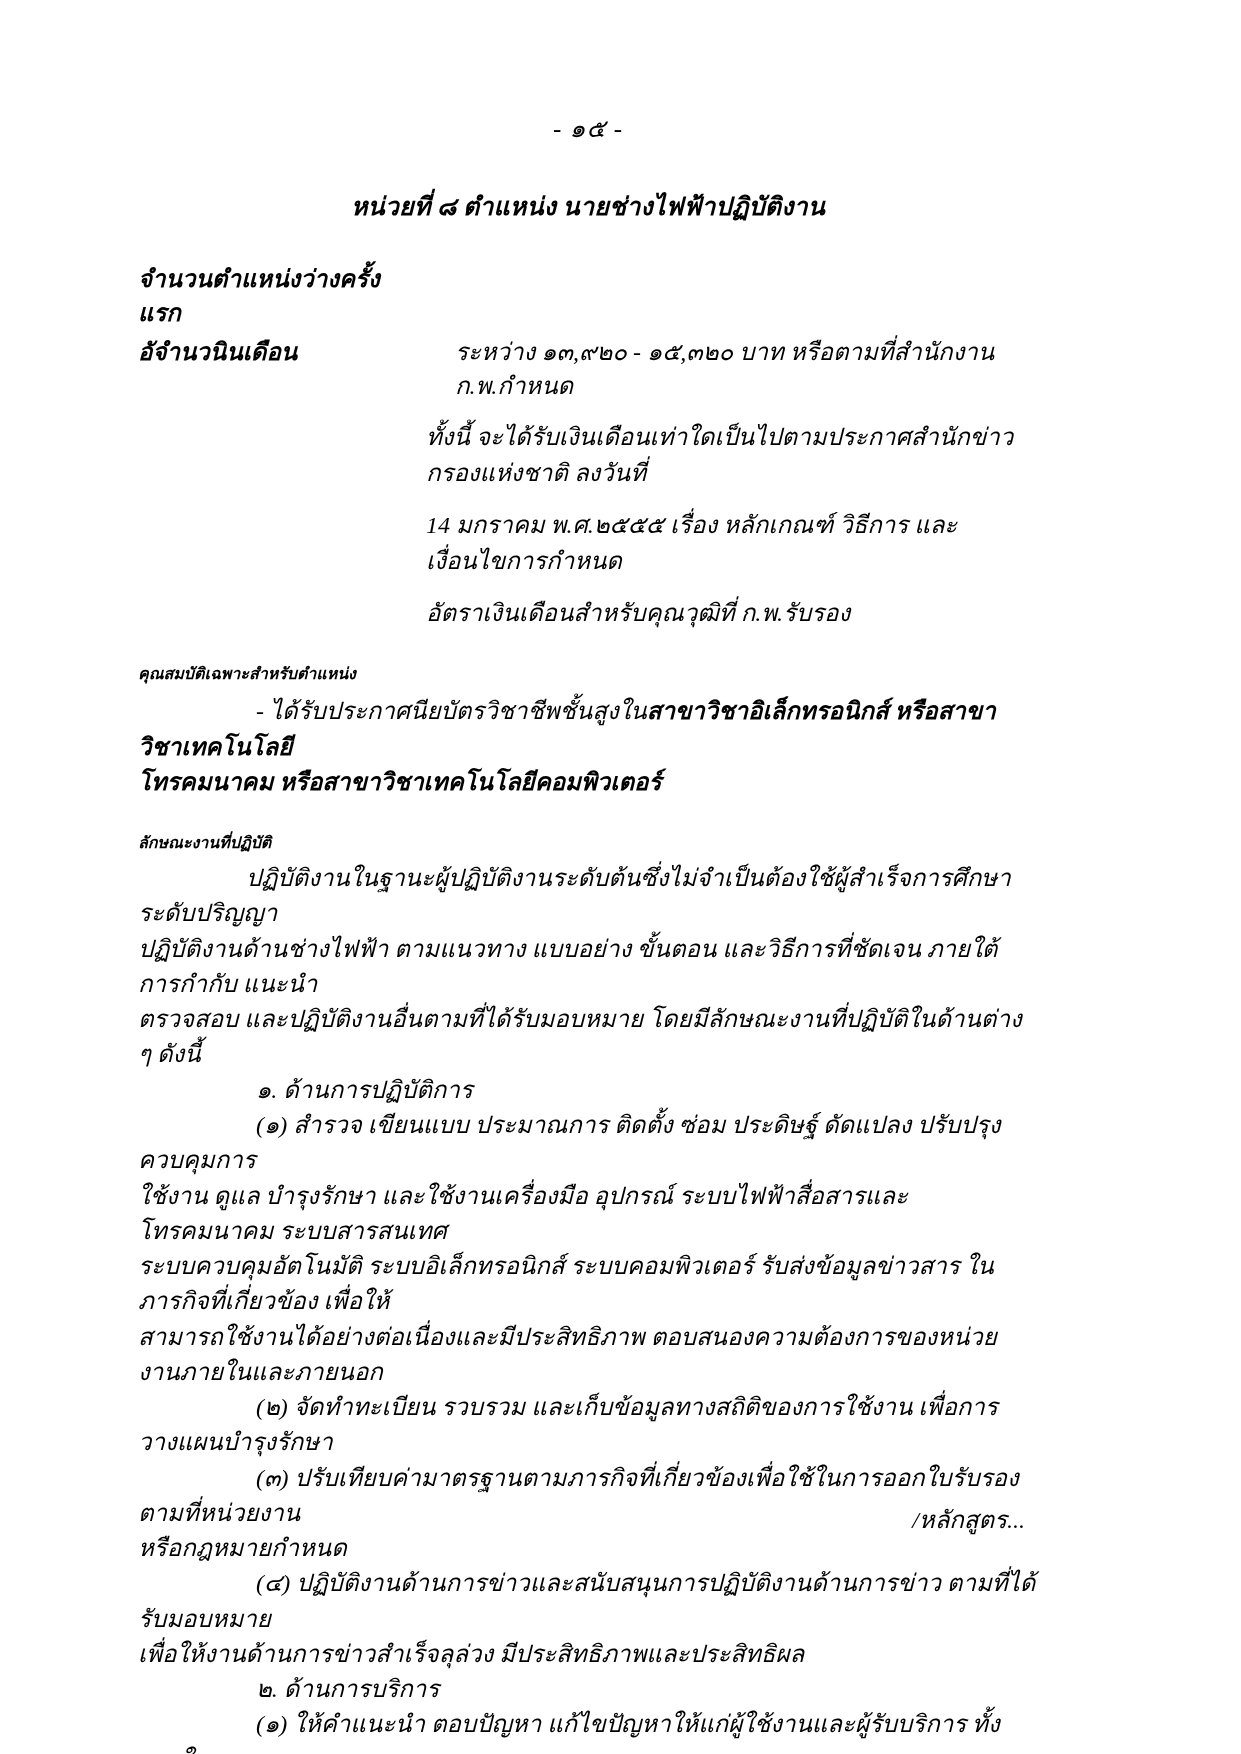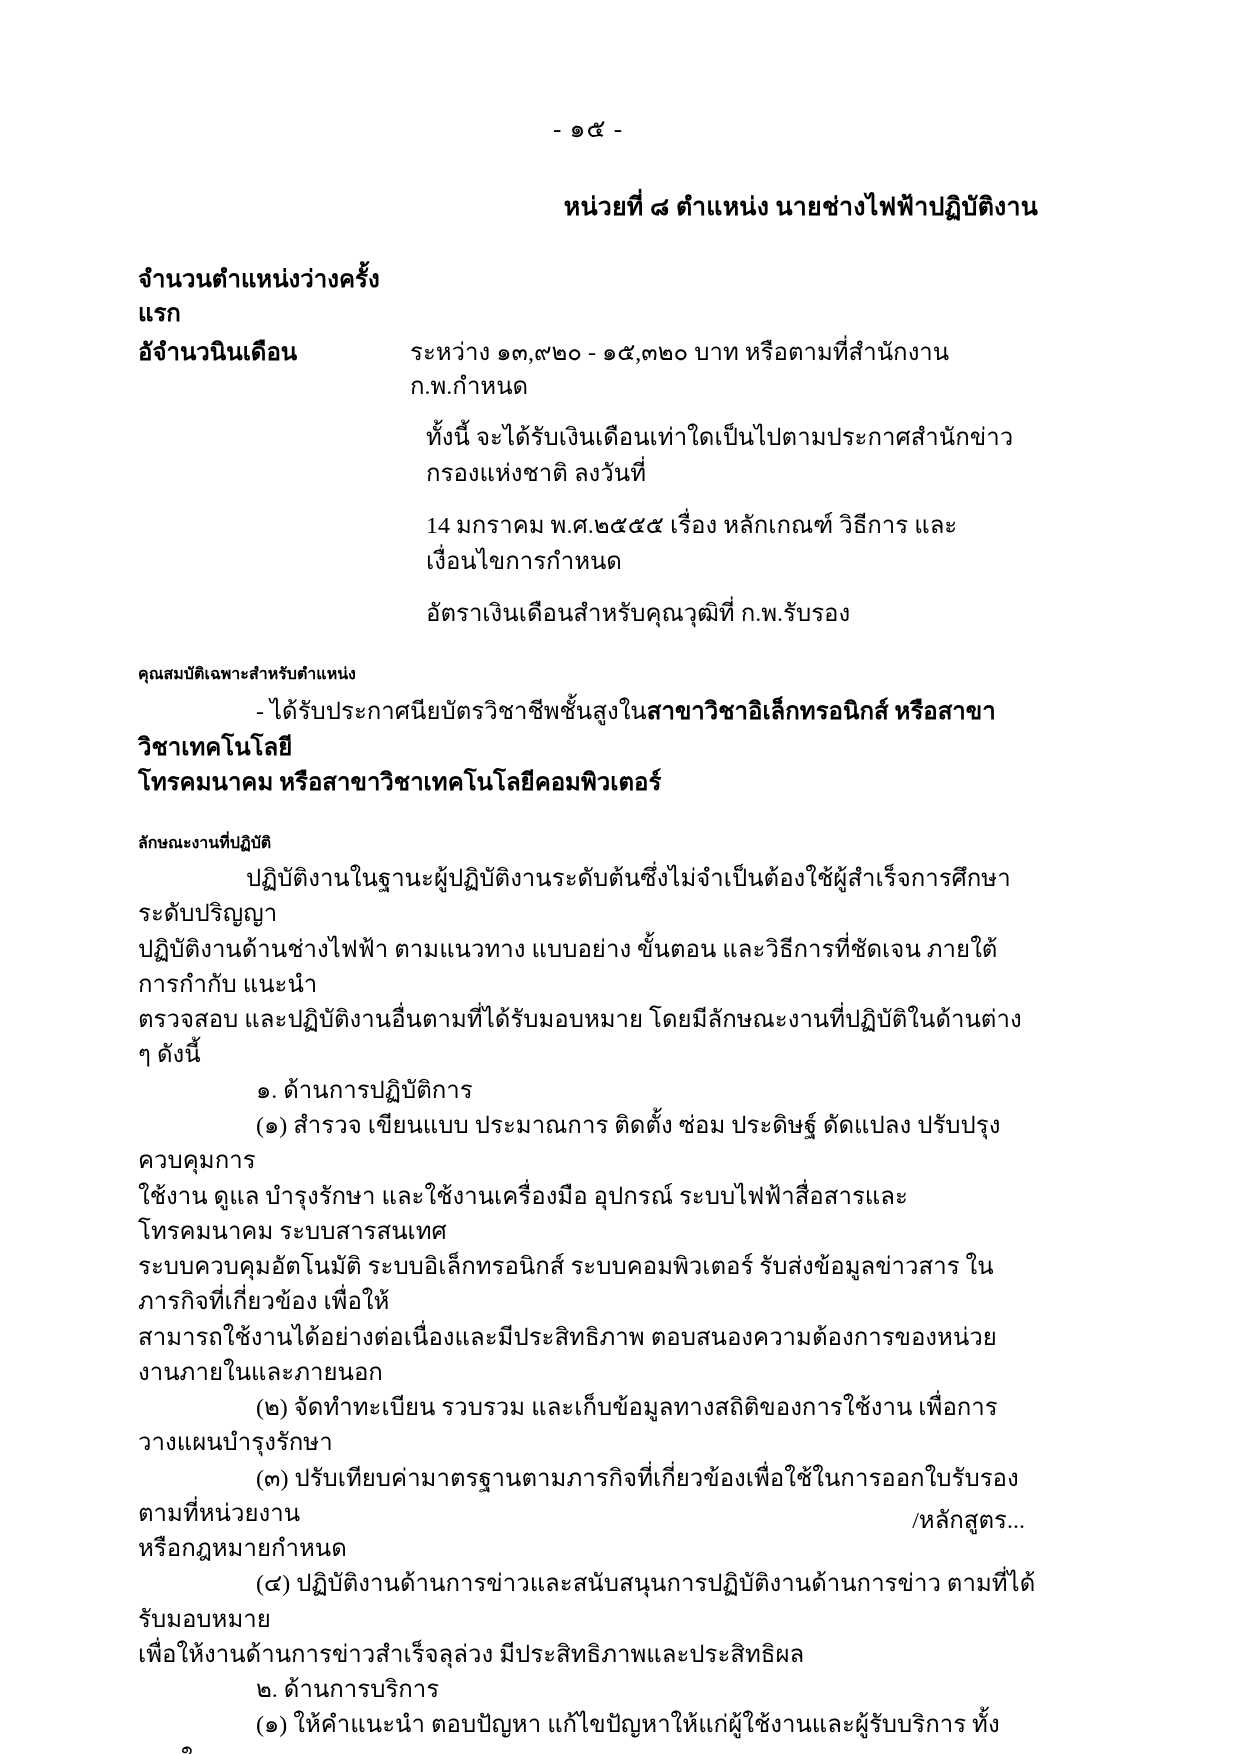--- a/index.html
+++ b/index.html
@@ -12,47 +12,49 @@
     color: #000000;
   }
   .page {
     position: relative;
     width: 1155px;
     height: 1754px;
     background: #ffffff;
     box-sizing: border-box;
     padding: 16px;
     overflow: hidden;
+    font-style: italic;
   }
   .content {
     position: absolute;
     left: 138px;
     top: 0;
     width: 900px;
   }
   .page-number {
     text-align: center;
     font-size: 25px;
     margin-top: 108px;
     letter-spacing: 1px;
   }
   .doc-title {
-    text-align: right;
+    text-align: center;
     font-size: 25px;
     font-weight: bold;
     margin-top: 38px;
     letter-spacing: 0.2px;
   }
   .info-block {
     margin-top: 36px;
   }
   .info-row {
     display: flex;
     align-items: flex-start;
     margin-bottom: 5px;
+    gap: 45px;
   }
   .info-label {
     font-size: 24px;
     font-weight: bold;
     width: 272px;
     flex: 0 0 272px;
     line-height: 1.42;
   }
   .info-value {
     font-size: 24px;

